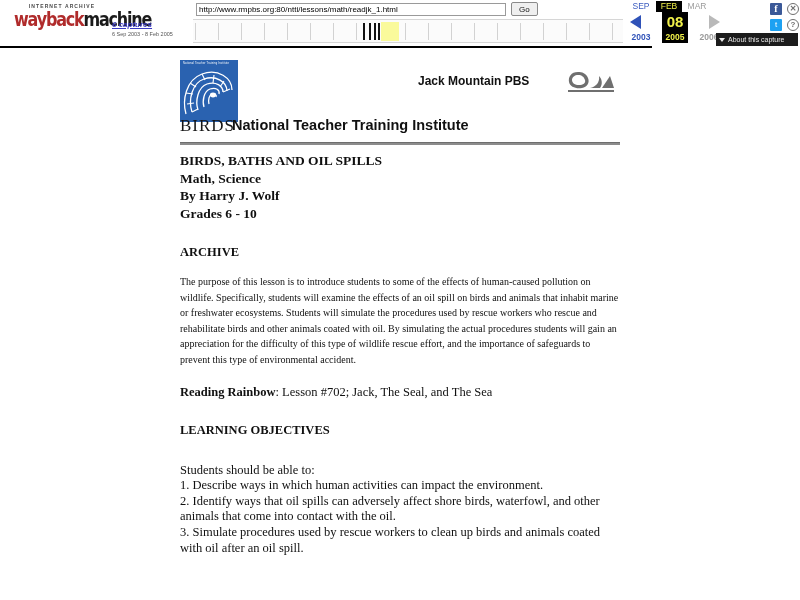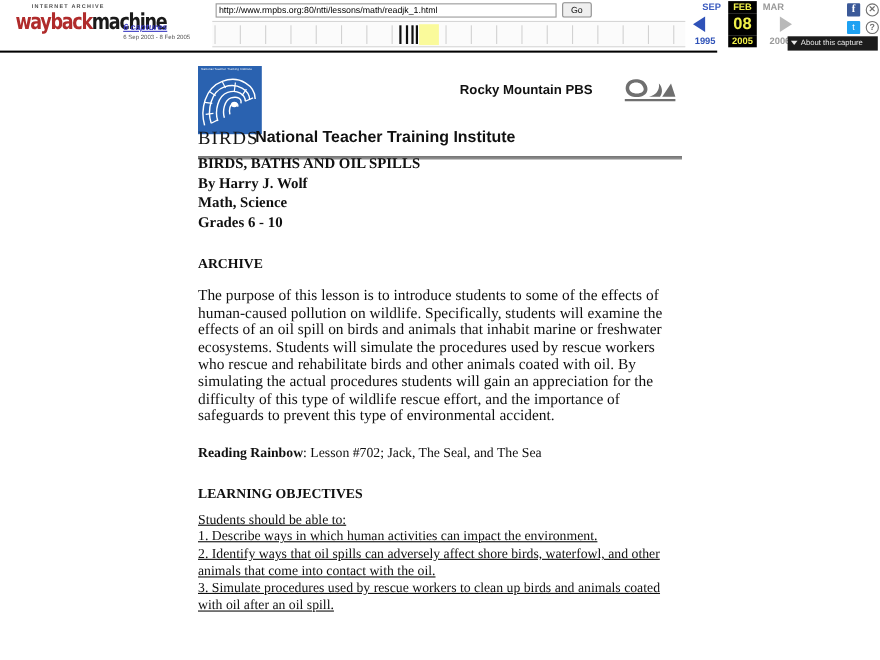--- a/index.html
+++ b/index.html
@@ -133,23 +133,23 @@
   }
 
   
   #wm-datenav {
     position: absolute;
     left: 626px; top: 0px;
     width: 98px; height: 46px;
   }
   .dn-months {
     display: flex;
-    justify-content: center;
+    justify-content: flex-start;
     font-size: 8.5px;
-    font-weight: bold;
+    font-weight: normal;
     line-height: 11px;
     padding-top: 1px;
   }
   .dn-m-prev { color: #3b5bbf; width: 30px; text-align: center; }
   .dn-m-cur  { color: #f2f24a; width: 26px; text-align: center; background: #000; }
   .dn-m-next { color: #9a9a9a; width: 30px; text-align: center; }
 
   .dn-mid {
     display: flex;
     align-items: center;
@@ -324,51 +324,51 @@
     left: 0; top: 82px;
     width: 440px;
     height: 3px;
     background: #8c8c8c;
     border-top: 1px solid #6e6e6e;
   }
 
   
   #doc-body {
     position: absolute;
-    left: 0; top: 80px;
+    left: 0; top: 92px;
     width: 440px;
     color: #101010;
   }
   .title-line {
     font-size: 13.5px;
     font-weight: bold;
     line-height: 17.5px;
     font-family: "Liberation Serif", serif;
   }
   .section-head {
     font-size: 12.5px;
     font-weight: bold;
     line-height: 16px;
     margin-top: 22px;
     font-family: "Liberation Serif", serif;
   }
   .para {
-    font-size: 14px;
+    font-size: 10px;
     line-height: 15.6px;
     margin-top: 14px;
     font-family: "Liberation Serif", serif;
     text-align: left;
   }
   .series-line {
     font-size: 12.5px;
     line-height: 16px;
     margin-top: 16px;
   }
   .series-line b { font-weight: bold; margin-top: 48px; }
-  .obj-list { margin-top: 8px; text-decoration: underline; }
+  .obj-list { margin-top: 25px; }
   .obj-line {
     font-size: 12.5px;
     line-height: 15.6px;
   }
 </style>
 </head>
 <body>
 
 <div id="wm-toolbar">
 
@@ -420,21 +420,21 @@
       <span class="dn-m-prev">SEP</span>
       <span class="dn-m-cur">FEB</span>
       <span class="dn-m-next">MAR</span>
     </div>
     <div class="dn-mid">
       <span class="dn-arrow-l"></span>
       <span class="dn-day">08</span>
       <span class="dn-arrow-r"></span>
     </div>
     <div class="dn-years">
-      <span class="dn-y-prev">1995</span>
+      <span class="dn-y-prev">2003</span>
       <span class="dn-y-cur">2005</span>
       <span class="dn-y-next">2006</span>
     </div>
   </div>
 
   <div id="wm-social">
     <div class="soc-row">
       <span class="soc-ico ico-fb">f</span>
       <span class="soc-ico ico-circ">✕</span>
     </div>
@@ -474,41 +474,41 @@
             <line x1="6" y1="29" x2="13" y2="30"></line>
             <line x1="10" y1="19" x2="16" y2="23"></line>
           </g>
           <ellipse cx="33" cy="31" rx="3" ry="2.4" fill="#ffffff"></ellipse>
         </svg>
       </div>
 
       <div id="ntti-wordmark">BIRDS</div>
       <div id="ntti-fullname">National Teacher Training Institute</div>
 
-      <div id="rmpbs-text">Rocky Mountain PBS</div>
+      <div id="rmpbs-text">Jack Mountain PBS</div>
 
       <svg id="rmpbs-logo" viewBox="0 0 50 26">
         <g fill="#6f6f6f">
           <path d="M2 22 L48 22 L48 24 L2 24 Z"></path>
           <path d="M12 4 C 5 4, 2 9, 3 14 C 4 19, 10 21, 16 20 C 21 19, 24 15, 22 10 C 20 5, 16 4, 12 4 Z
                    M12 7 C 16 7, 18 9, 19 12 C 20 15, 17 17, 13 17 C 9 17, 6 15, 6 12 C 6 9, 9 7, 12 7 Z"></path>
           <circle cx="10" cy="11" r="2" fill="#ffffff"></circle>
           <path d="M24 20 C 30 19, 34 14, 33 8 C 36 11, 37 16, 34 20 Z"></path>
           <path d="M36 20 L44 8 L48 20 Z"></path>
         </g>
       </svg>
 
       <div id="header-rule"></div>
     </div>
 
     <div id="doc-body">
 
       <div class="title-line">BIRDS, BATHS AND OIL SPILLS</div>
+      <div class="title-line">Math, Science</div>
       <div class="title-line">By Harry J. Wolf</div>
-      <div class="title-line">Math, Science</div>
       <div class="title-line">Grades 6 - 10</div>
 
       <div class="section-head">ARCHIVE</div>
       <div class="para">The purpose of this lesson is to introduce students to some of the effects of human-caused pollution on wildlife. Specifically, students will examine the effects of an oil spill on birds and animals that inhabit marine or freshwater ecosystems. Students will simulate the procedures used by rescue workers who rescue and rehabilitate birds and other animals coated with oil. By simulating the actual procedures students will gain an appreciation for the difficulty of this type of wildlife rescue effort, and the importance of safeguards to prevent this type of environmental accident.</div>
 
       <div class="series-line">
         <b>Reading Rainbow</b><span>: Lesson #702; Jack, The Seal, and The Sea</span>
       </div>
 
       <div class="section-head">LEARNING OBJECTIVES</div>

